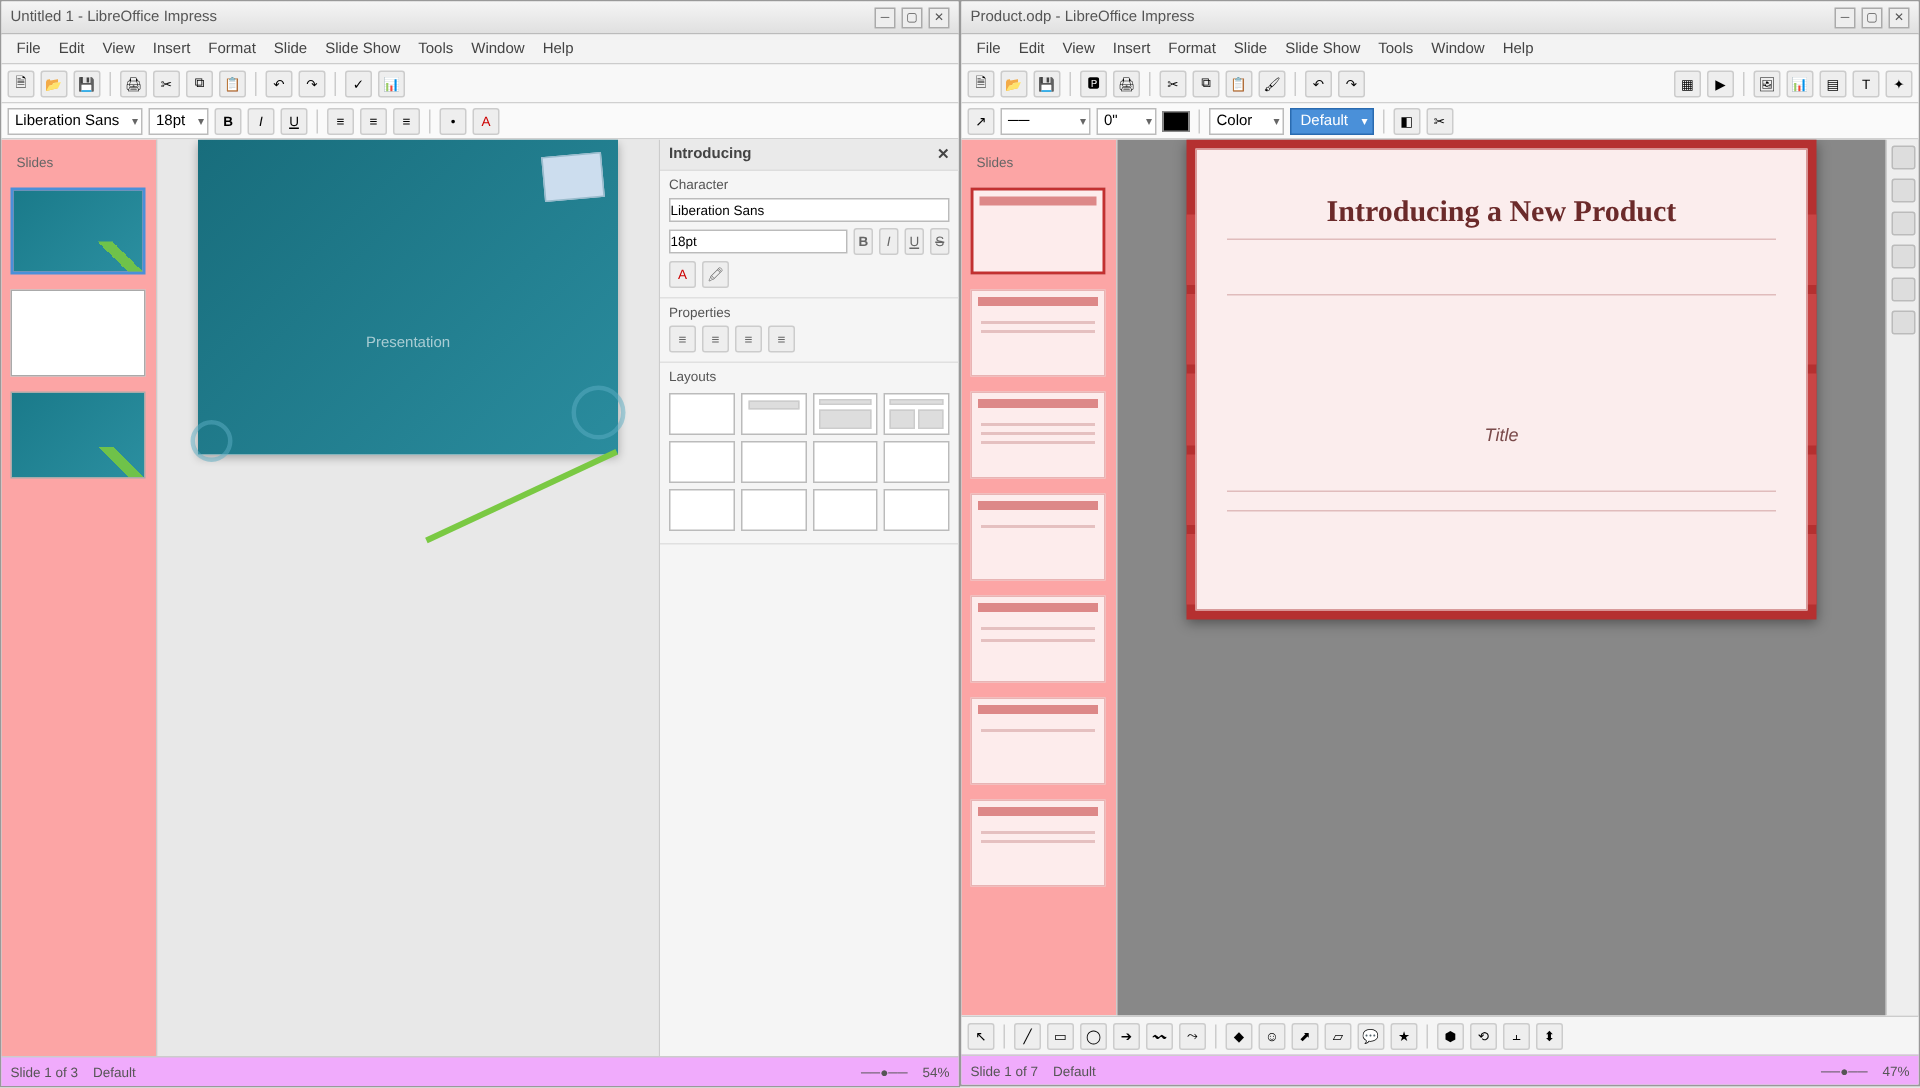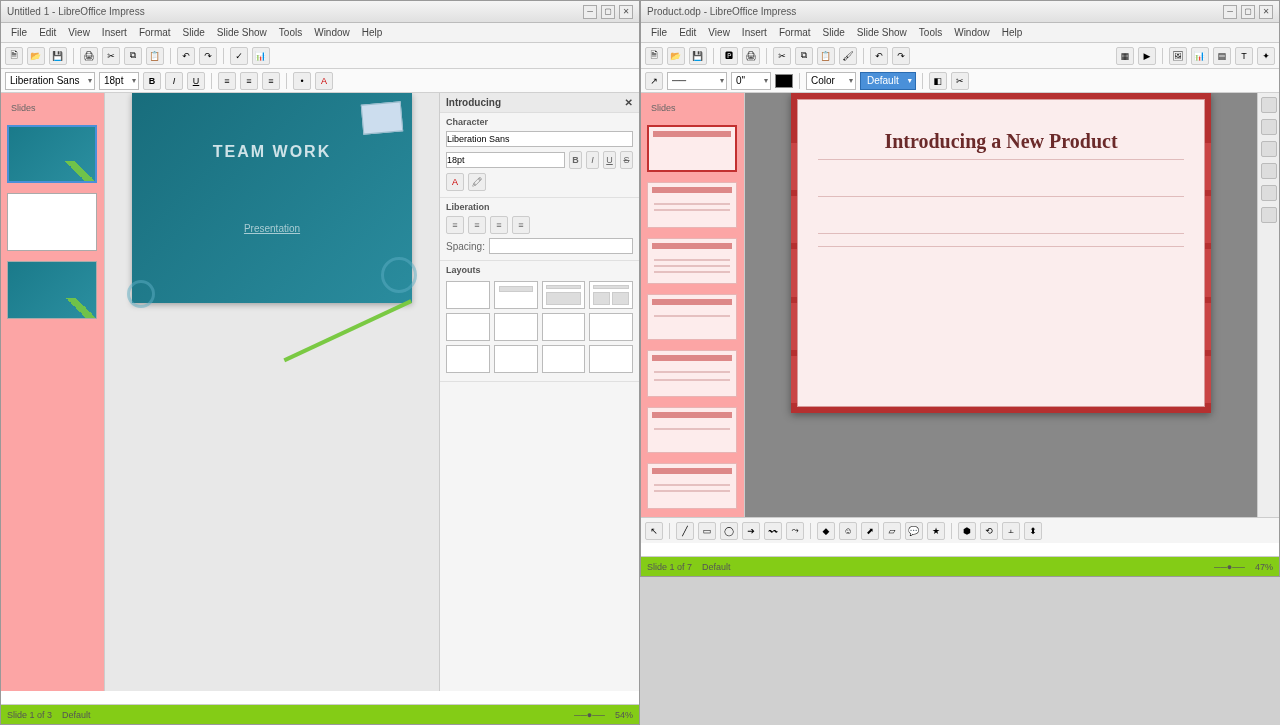--- a/index.html
+++ b/index.html
@@ -1,20 +1,20 @@
 <!DOCTYPE html>
 <html><head>
 <meta charset="utf-8">
 <style>
 * { margin: 0; padding: 0; box-sizing: border-box; font-family: sans-serif; }
 body { width: 1280px; height: 725px; background: #d0d0d0; display: flex; overflow: hidden; }
 
 .app-window { background: #fff; border: 1px solid #999; display: flex; flex-direction: column; }
 .app-left { width: 640px; height: 725px; }
-.app-right { width: 640px; height: 577px; }
+.app-right { width: 640px; height: 724px; }
 
 .titlebar { height: 22px; background: linear-gradient(#f5f5f5,#e0e0e0); border-bottom: 1px solid #bbb; display: flex; align-items: center; padding: 0 6px; font-size: 10px; color: #555; }
 .titlebar .spacer { flex: 1; }
 .win-btn { width: 14px; height: 14px; margin-left: 4px; border: 1px solid #aaa; background: #eee; display: inline-flex; align-items: center; justify-content: center; font-size: 8px; }
 
 .menubar { height: 20px; background: #f3f3f3; border-bottom: 1px solid #ccc; display: flex; align-items: center; padding: 0 4px; font-size: 10px; color: #444; }
 .menubar span { padding: 0 6px; cursor: default; }
 
 .toolbar { height: 26px; background: #f8f8f8; border-bottom: 1px solid #d0d0d0; display: flex; align-items: center; padding: 0 4px; gap: 4px; }
 .toolbar2 { height: 24px; background: #fafafa; border-bottom: 1px solid #d0d0d0; display: flex; align-items: center; padding: 0 4px; gap: 4px; }
@@ -32,41 +32,41 @@
 .thumb.selected { border: 2px solid #4a90d9; }
 .thumb.teal { background: linear-gradient(135deg,#1a7a8a,#2b8fa0); }
 .thumb.teal::after { content:""; position:absolute; bottom:0; right:0; width:30px; height:20px; background: linear-gradient(45deg,transparent 40%,#6fc24a 40%,#6fc24a 60%,transparent 60%); }
 
 .canvas-area { flex: 1; background: #e8e8e8; display: flex; align-items: flex-start; justify-content: center; position: relative; }
 .canvas-area.gray { background: #888; }
 
 .slide-teal { width: 280px; height: 210px; background: linear-gradient(135deg,#186d7c,#2a8c9e); position: relative; box-shadow: 0 2px 6px rgba(0,0,0,0.3); }
 .slide-teal .corner-note { position: absolute; top: 10px; right: 10px; width: 40px; height: 30px; background: #cde; transform: rotate(-5deg); border: 1px solid #9bc; }
 .slide-teal .title { position: absolute; top: 50px; left: 0; right: 0; text-align: center; color: #cfe3e8; font-size: 16px; letter-spacing: 2px; font-weight: bold; }
-.slide-teal .subtitle { position: absolute; top: 130px; left: 0; right: 0; text-align: center; color: #a8ccd3; font-size: 10px; text-decoration: underline; }
+.slide-teal .subtitle { position: absolute; top: 130px; left: 0; right: 0; text-align: center; color: #a8ccd3; font-size: 10px; }
 .slide-teal .deco1 { position: absolute; bottom: 0; right: 0; width: 120px; height: 60px; }
 .slide-teal .deco1::before { content:""; position:absolute; bottom:0; right:0; width: 140px; height: 4px; background: #7ac943; transform: rotate(-25deg); transform-origin: bottom right; }
 .slide-teal .deco1::after { content:""; position:absolute; bottom:10px; right:-5px; width: 30px; height: 30px; border: 3px solid #5badc4; border-radius: 50%; opacity: 0.5; }
 .slide-teal .deco2 { position: absolute; bottom: 0; left: 0; width: 30px; height: 30px; }
 .slide-teal .deco2::before { content:""; position:absolute; bottom:-5px; left:-5px; width: 22px; height: 22px; border: 3px solid #5badc4; border-radius: 50%; opacity: 0.5; }
 
 .side-panel { width: 200px; background: #f5f5f5; border-left: 1px solid #ccc; display: flex; flex-direction: column; font-size: 10px; }
 .side-panel .panel-title { padding: 4px 6px; color: #444; font-weight: bold; background: #eaeaea; border-bottom: 1px solid #ddd; display: flex; justify-content: space-between; }
 .side-panel .group { padding: 4px 6px; border-bottom: 1px solid #e0e0e0; }
-.side-panel .group-label { color: #555; font-weight: bold; margin-bottom: 2px; font-size: 9px; }
+.side-panel .group-label { color: #555; font-weight: normal; margin-bottom: 2px; font-size: 9px; }
 .side-panel .row { display: flex; align-items: center; gap: 4px; padding: 2px 0; color: #666; }
 .side-panel select, .side-panel input { font-size: 9px; height: 16px; border: 1px solid #bbb; flex: 1; }
 .layout-grid { display: grid; grid-template-columns: repeat(4, 1fr); gap: 4px; padding: 4px 0; }
 .layout-item { height: 28px; border: 1px solid #bbb; background: #fff; position: relative; }
 .layout-item .mini { position: absolute; background: #ddd; border: 1px solid #ccc; }
 
 .right-vbar { width: 22px; background: #eee; border-left: 1px solid #ccc; display: flex; flex-direction: column; align-items: center; padding: 4px 0; gap: 6px; }
 .right-vbar .vb { width: 16px; height: 16px; background: #ddd; border: 1px solid #bbb; border-radius: 2px; }
 
-.statusbar { height: 20px; background: #84cc16; border-top: 1px solid #ccc; display: flex; align-items: center; padding: 0 6px; font-size: 9px; color: #555; gap: 10px; margin-top: 13px; }
+.statusbar { height: 20px; background: #f0abfc; border-top: 1px solid #ccc; display: flex; align-items: center; padding: 0 6px; font-size: 9px; color: #555; gap: 10px; }
 .statusbar .spacer { flex: 1; }
 
 .drawbar { height: 26px; background: #f5f5f5; border-top: 1px solid #ccc; display: flex; align-items: center; padding: 0 4px; gap: 4px; }
 
 
 .thumb-pink { width: 90px; height: 58px; background: #fdecec; border: 1px solid #e8b4b4; position: relative; }
 .thumb-pink.selected { border: 2px solid #c23030; }
 .thumb-pink .bar { position: absolute; top: 4px; left: 4px; right: 4px; height: 6px; background: #d88; }
 .thumb-pink .line { position: absolute; left: 6px; right: 6px; height: 2px; background: #e5c0c0; }
 
@@ -146,21 +146,20 @@
     <div class="thumb-panel">
       <div class="thumb-panel-header">Slides</div>
       <div class="thumb teal selected"></div>
       <div class="thumb"></div>
       <div class="thumb teal"></div>
     </div>
 
     <div class="canvas-area">
       <div class="slide-teal">
         <div class="corner-note"></div>
-        <div class="title">TEAM WORK</div>
         <div class="subtitle">Presentation</div>
         <div class="deco1"></div>
         <div class="deco2"></div>
       </div>
     </div>
 
     <div class="side-panel">
       <div class="panel-title">
         <span>Introducing</span>
         <span>✕</span>
@@ -184,31 +183,27 @@
           <span class="tool-btn">
               <s>S</s>
             </span>
         </div>
         <div class="row">
           <span class="tool-btn" style="color:#c00">A</span>
           <span class="tool-btn">🖍</span>
         </div>
       </div>
       <div class="group">
-        <div class="group-label">Liberation</div>
+        <div class="group-label">Properties</div>
         <div class="row">
           <span class="tool-btn">≡</span>
           <span class="tool-btn">≡</span>
           <span class="tool-btn">≡</span>
           <span class="tool-btn">≡</span>
         </div>
-        <div class="row">
-            <span>Spacing:</span>
-            <input style="">
-          </div>
       </div>
       <div class="group">
         <div class="group-label">Layouts</div>
         <div class="layout-grid">
           <div class="layout-item"></div>
           <div class="layout-item">
               <div class="mini" style="top:4px;left:4px;right:4px;height:6px"></div>
             </div>
           <div class="layout-item">
               <div class="mini" style="top:3px;left:3px;right:3px;height:4px"></div>
@@ -349,20 +344,21 @@
           <div class="rt"></div>
             <div class="rt"></div>
             <div class="rt"></div>
             <div class="rt"></div>
             <div class="rt"></div>
         </div>
         <div class="slide-red-inner">
           <div class="slide-red-title">Introducing a New Product</div>
           <div class="hr"></div>
           <div class="hr" style="margin-top:30px"></div>
+          <div class="slide-red-sub">Title</div>
           <div class="hr" style="margin-top:30px"></div>
           <div class="hr"></div>
         </div>
       </div>
     </div>
 
     <div class="right-vbar">
       <div class="vb"></div>
       <div class="vb"></div>
       <div class="vb"></div>

